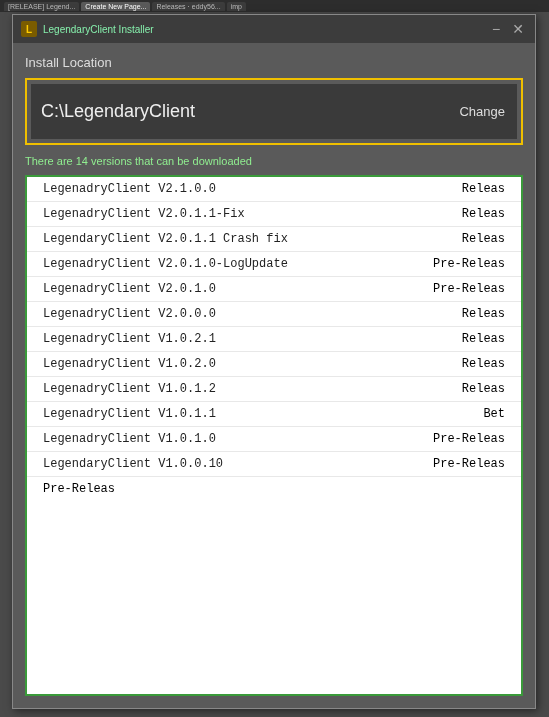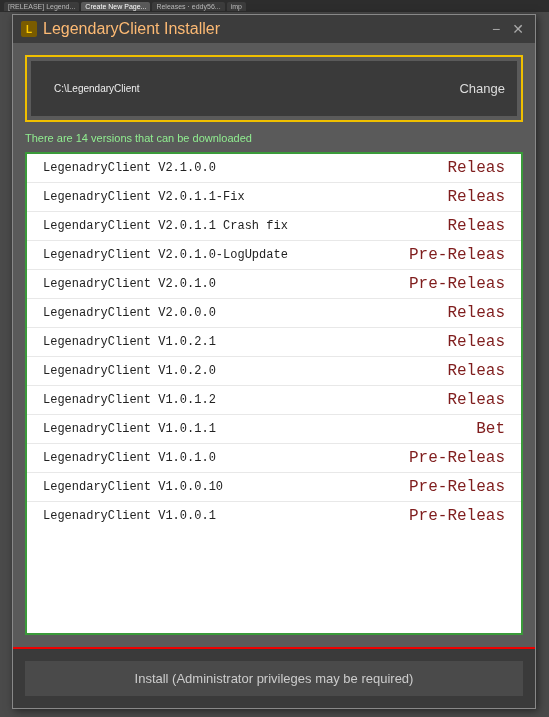--- a/index.html
+++ b/index.html
@@ -72,22 +72,22 @@
       border-radius: 2px;
       display: flex;
       align-items: center;
       justify-content: center;
       font-size: 10px;
       color: #ffcc00;
       font-weight: bold;
     }
     .title-bar-text {
       flex: 1;
-      color: #fdba74;
-      font-size: 16px;
+      color: #86efac;
+      font-size: 10px;
     }
     .title-bar-controls {
       display: flex;
       gap: 4px;
     }
     .title-btn {
       width: 18px;
       height: 18px;
       background: transparent;
       border: none;
@@ -126,24 +126,23 @@
       display: flex;
       align-items: center;
       background: #3a3a3a;
       border: none;
     }
     .install-path-input {
       flex: 1;
       background: #3a3a3a;
       border: none;
       color: #eee;
-      font-size: 10px;
+      font-size: 18px;
       padding: 12px 10px;
       outline: none;
-      margin-left: 13px;
     }
     .change-btn {
       background: transparent;
       border: none;
       color: #ddd;
       font-size: 13px;
       padding: 20px 12px;
       cursor: pointer;
       white-space: nowrap;
     }
@@ -170,22 +169,22 @@
       cursor: pointer;
       background: #fff;
       font-family: Liberation Mono, monospace;
     }
     .version-row:last-child { border-bottom: none; }
     .version-name {
       color: #222;
       font-size: 12px;
     }
     .version-type {
-      color: #7f1d1d;
-      font-size: 16px;
+      color: #000000;
+      font-size: 12px;
       white-space: nowrap;
     }
 
     
     .bottom-bar {
       background: #3a3a3a;
       border-top: 2px solid #e00;
       padding: 12px;
       display: flex;
       align-items: center;
@@ -226,20 +225,21 @@
     </div>
     <div class="title-bar-text">LegendaryClient Installer</div>
     <div class="title-bar-controls">
       <button class="title-btn">−</button>
       <button class="title-btn close">✕</button>
     </div>
   </div>
 
   <div class="window-content">
 
+    <div class="section-label">Install Location</div>
 
     <div class="install-location-area">
       <div class="install-path-row">
         <input class="install-path-input" type="text" value="C:\LegendaryClient" style="">
         <button class="change-btn">Change</button>
       </div>
     </div>
 
     <div class="versions-info">There are 14 versions that can be downloaded</div>
 
@@ -287,24 +287,20 @@
         </div>
         <div class="version-row">
           <span class="version-name">LegenadryClient V1.0.1.0</span>
           <span class="version-type">Pre-Releas</span>
         </div>
         <div class="version-row">
           <span class="version-name">LegendaryClient V1.0.0.10</span>
           <span class="version-type">Pre-Releas</span>
         </div>
         <div class="version-row">
-          <span class="version-name">LegenadryClient V1.0.0.1</span>
           <span class="version-type">Pre-Releas</span>
         </div>
       </div>
 
   </div>
 
-  <div class="bottom-bar">
-    <button class="install-btn">Install (Administrator privileges may be required)</button>
-  </div>
 
 </div>
 
 </body></html>

